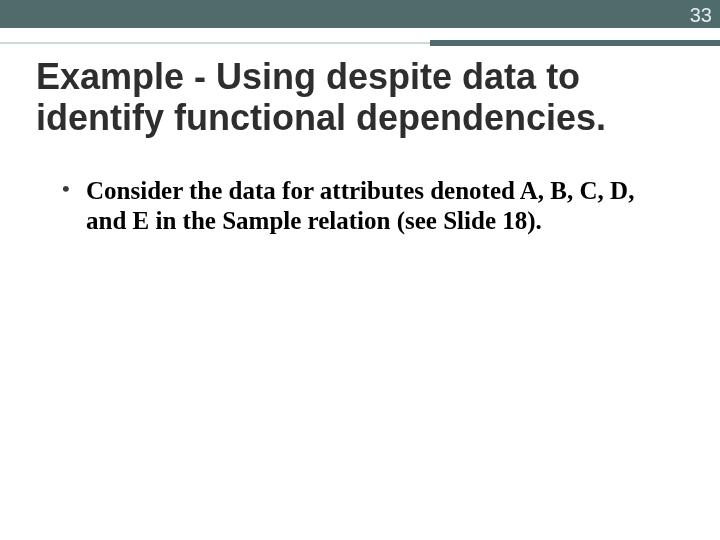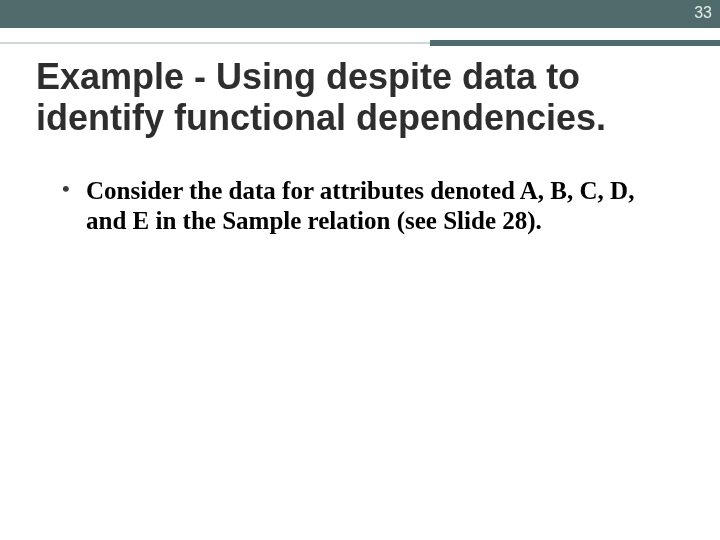--- a/index.html
+++ b/index.html
@@ -24,21 +24,21 @@
     width: 720px;
     height: 28px;
     background: #4f6b6b;
   }
   .page-num {
     position: absolute;
     top: 4px;
     right: 8px;
     color: #e6eded;
     font-family: Arial, sans-serif;
-    font-size: 16px;
+    font-size: 20px;
   }
   .under-line-light {
     position: absolute;
     top: 42px;
     left: 0;
     width: 720px;
     height: 2px;
     background: #cdd9d9;
   }
   .under-tab-dark {
@@ -92,15 +92,15 @@
 <div class="slide">
   <div class="top-bar">
     <div class="page-num">33</div>
   </div>
   <div class="under-line-light"></div>
   <div class="under-tab-dark"></div>
 
   <div class="title">Example - Using despite data to identify functional dependencies.</div>
 
   <div class="body">
-    <div class="bullet">Consider the data for attributes denoted A, B, C, D, and E in the Sample relation (see Slide 28).</div>
+    <div class="bullet">Consider the data for attributes denoted A, B, C, D, and E in the Sample relation (see Slide 18).</div>
   </div>
 </div>
 
 </body></html>

